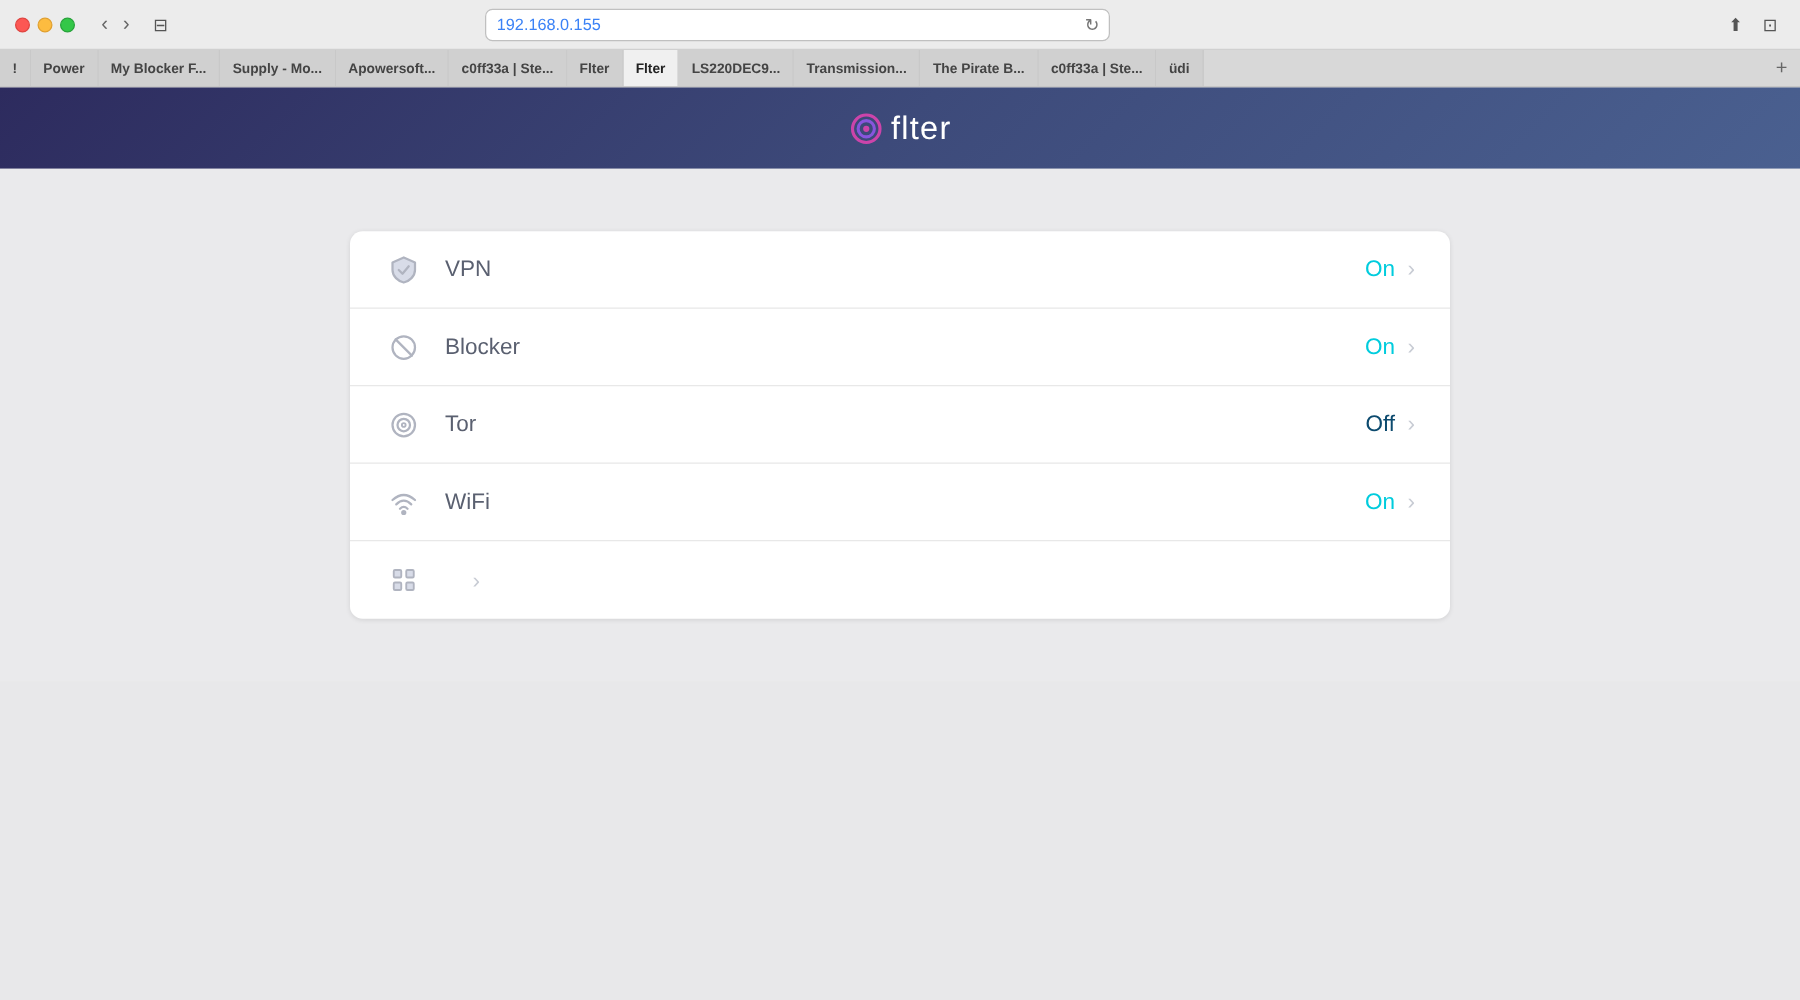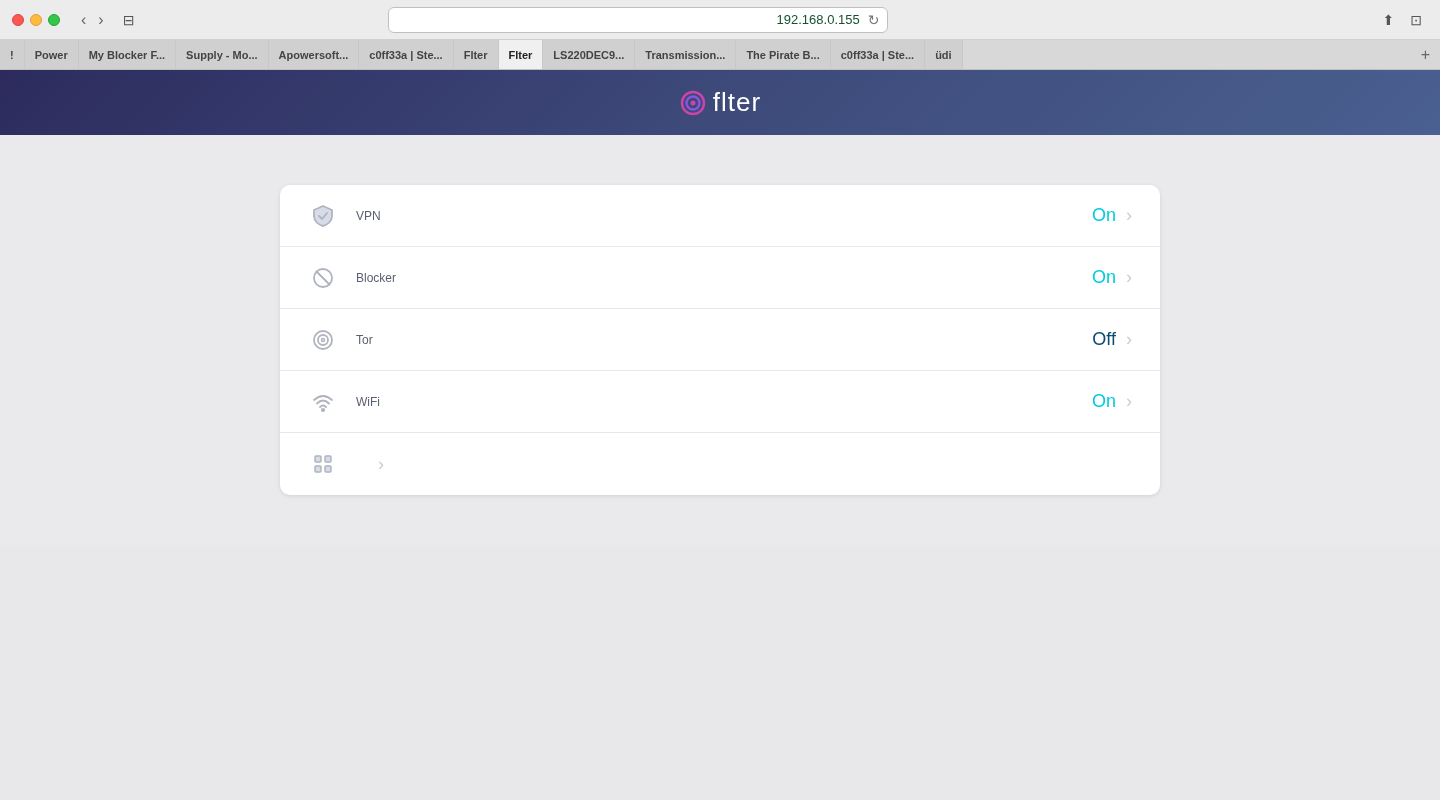--- a/index.html
+++ b/index.html
@@ -74,23 +74,23 @@
       height: 26px;
       display: flex;
       align-items: center;
       justify-content: center;
       gap: 8px;
       padding: 0 8px;
     }
 
     .address-text {
       font-size: 13px;
-      color: #14532d;
+      color: #3b82f6;
       flex: 1;
-      text-align: right;
+      text-align: left;
     }
 
     .reload-btn {
       background: none;
       border: none;
       color: #777;
       cursor: pointer;
       font-size: 14px;
     }
 
@@ -206,21 +206,21 @@
       height: 30px;
       display: flex;
       align-items: center;
       justify-content: center;
       margin-right: 18px;
       color: #b0b4c0;
     }
 
     .menu-label {
       flex: 1;
-      font-size: 12px;
+      font-size: 18px;
       color: #5a6070;
       font-weight: 400;
     }
 
     .menu-status {
       font-size: 18px;
       margin-right: 10px;
       font-weight: 400;
       margin-left: 12px;
     }

